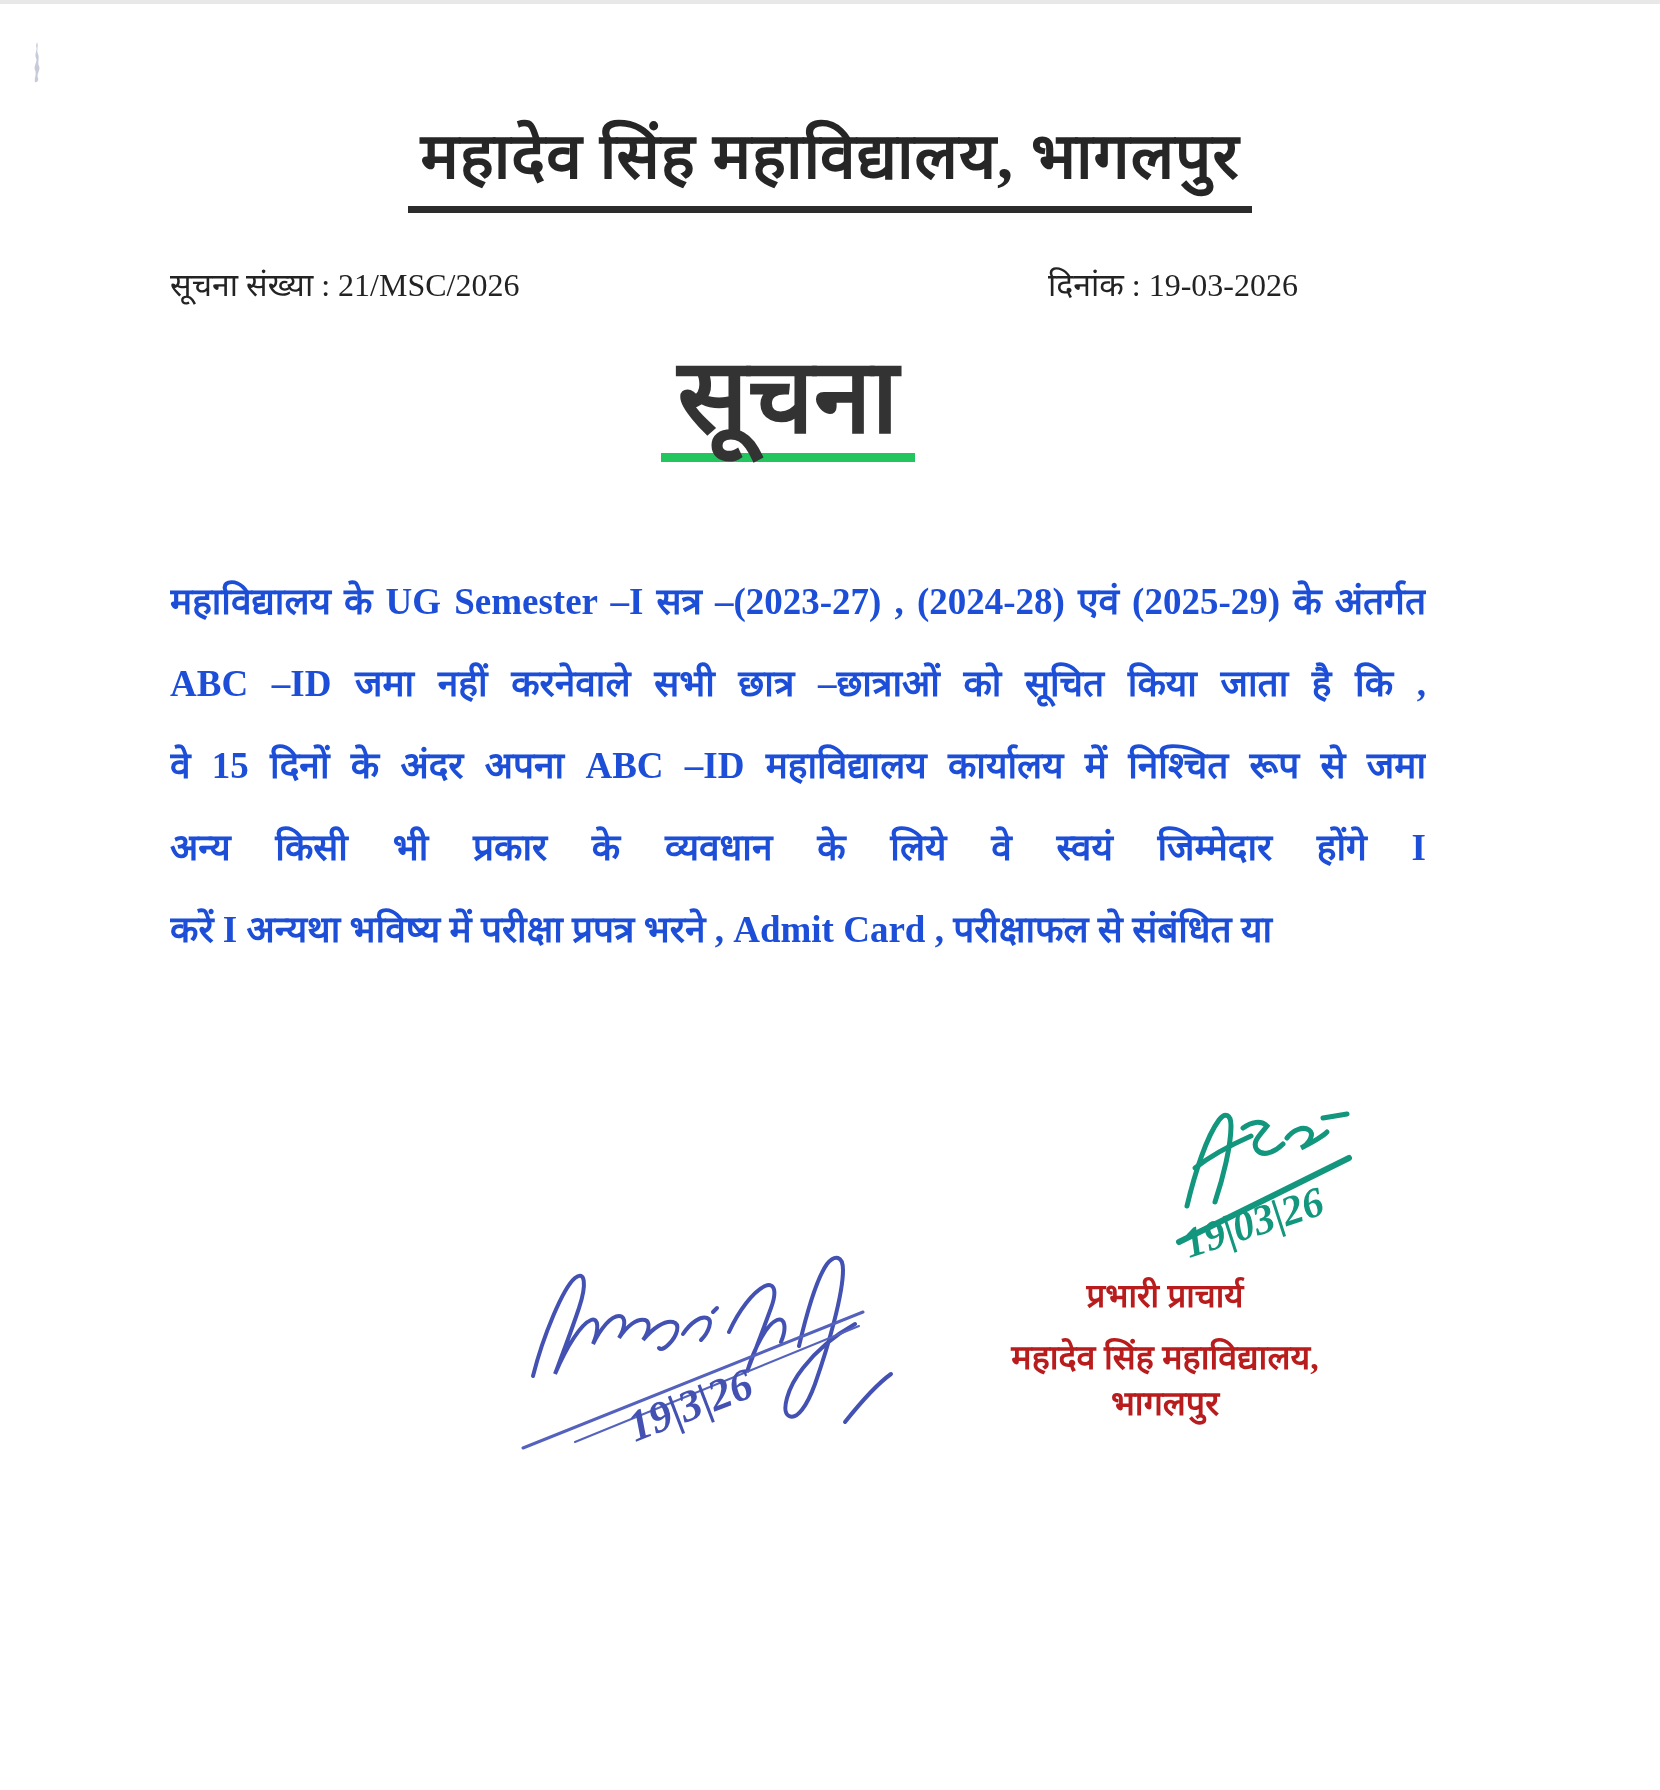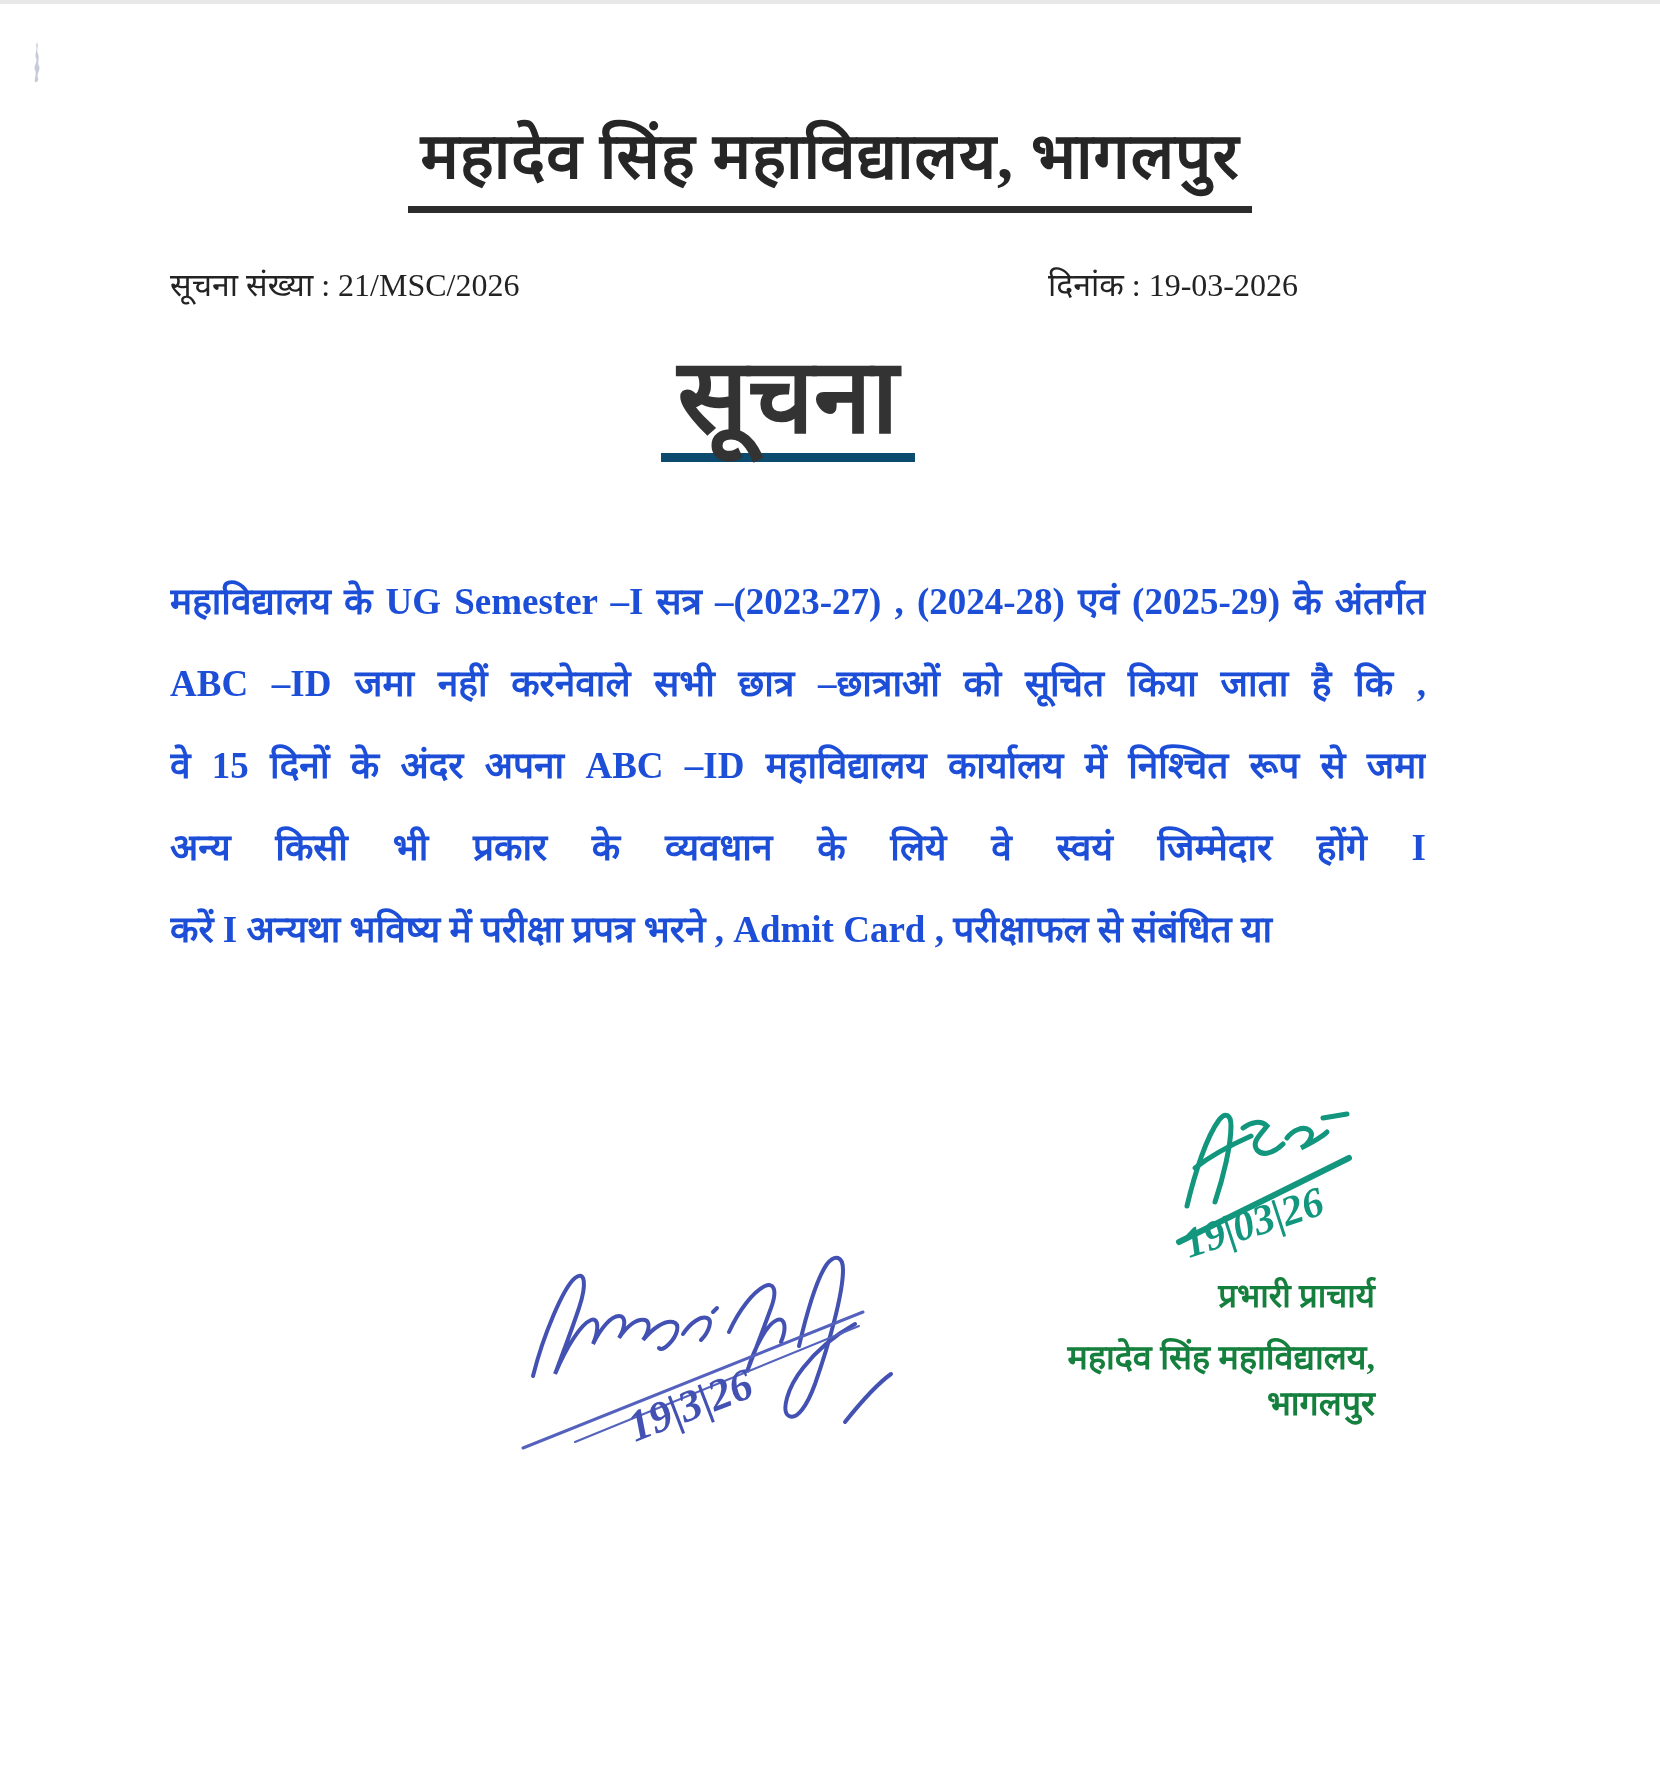--- a/index.html
+++ b/index.html
@@ -69,21 +69,21 @@
     width: 100%;
     text-align: center;
   }
   .notice-heading {
     display: inline-block;
     font-size: 104px;
     font-weight: bold;
     color: #333333;
     line-height: 1.05;
     padding: 0 16px 2px 16px;
-    border-bottom: 9px solid #0c4a6e;
+    border-bottom: 9px solid #22c55e;
     transform: translateX(-42px);
   }
 
   
   .body-block {
     position: absolute;
     top: 568px;
     left: 170px;
     width: 1256px;
     font-size: 37px;
@@ -124,23 +124,23 @@
     width: 190px;
     height: 168px;
   }
 
   
   .signatory {
     position: absolute;
     left: 955px;
     top: 1268px;
     width: 420px;
-    text-align: right;
-    font-weight: bold;
-    color: #15803d;
+    text-align: center;
+    font-weight: bold;
+    color: #b91c1c;
   }
   .signatory .designation {
     font-size: 33px;
     margin-bottom: 16px;
   }
   .signatory .institution {
     font-size: 34px;
   }
 
   .sig-date-text {

